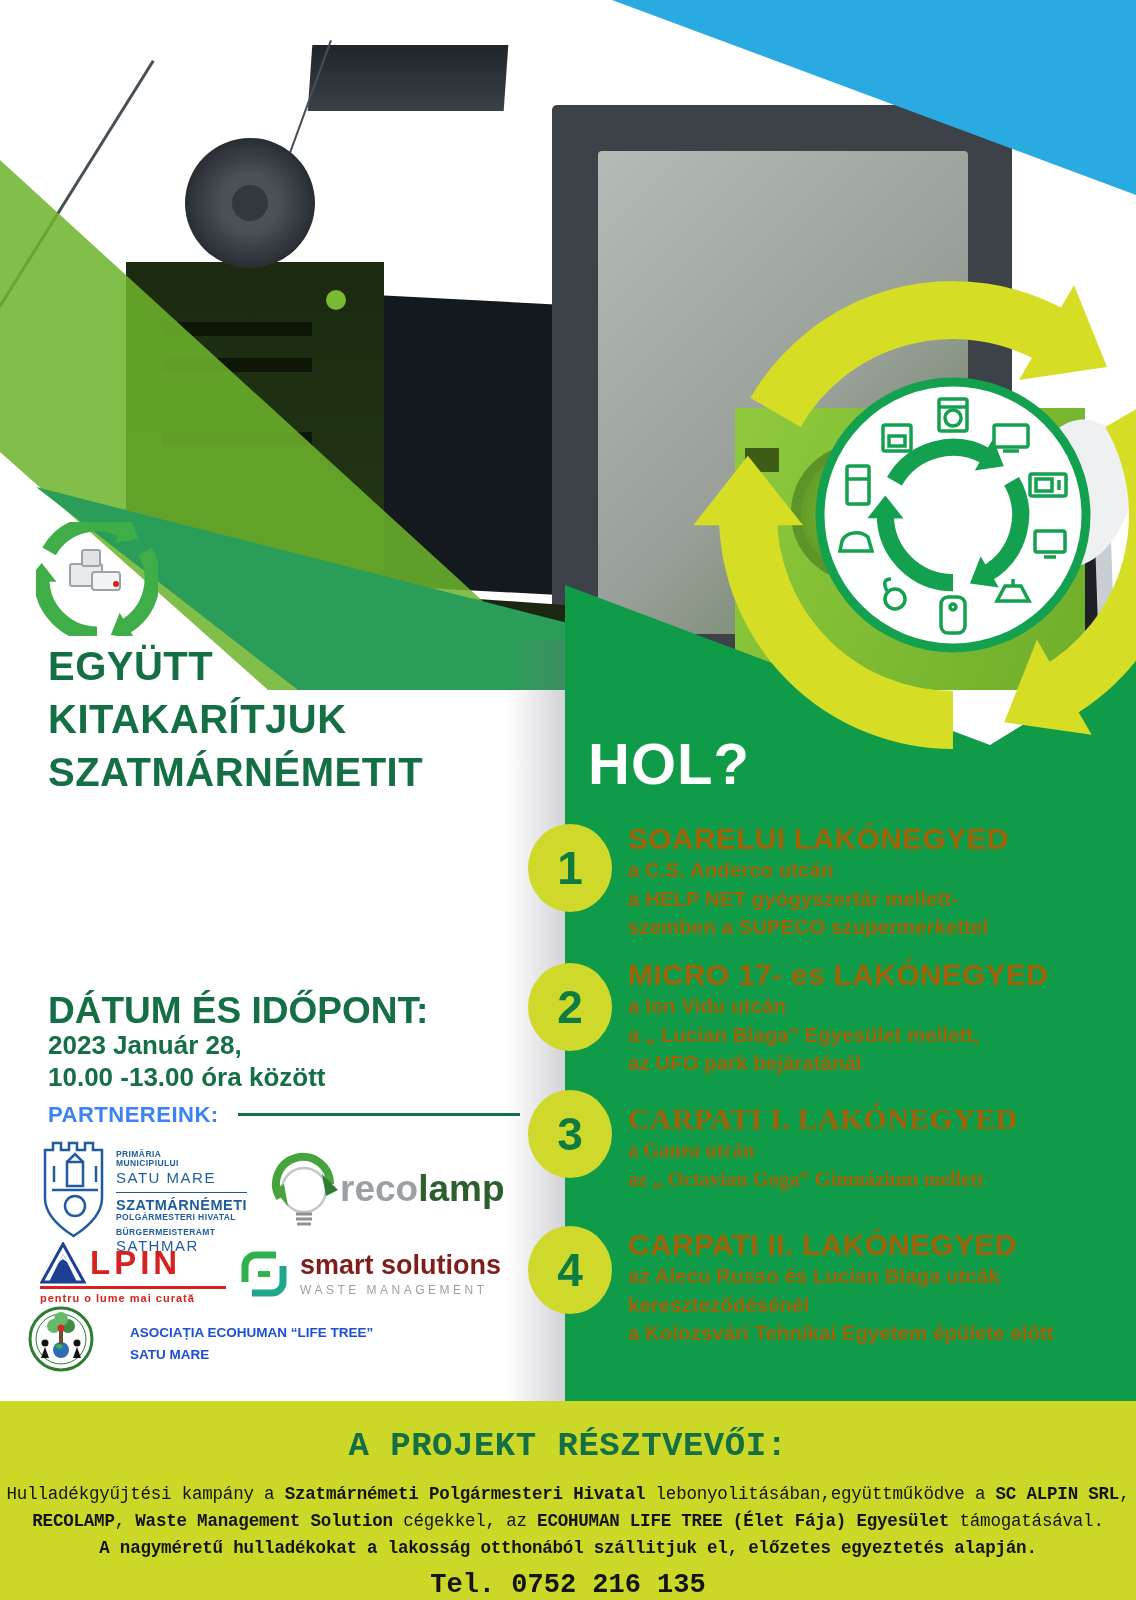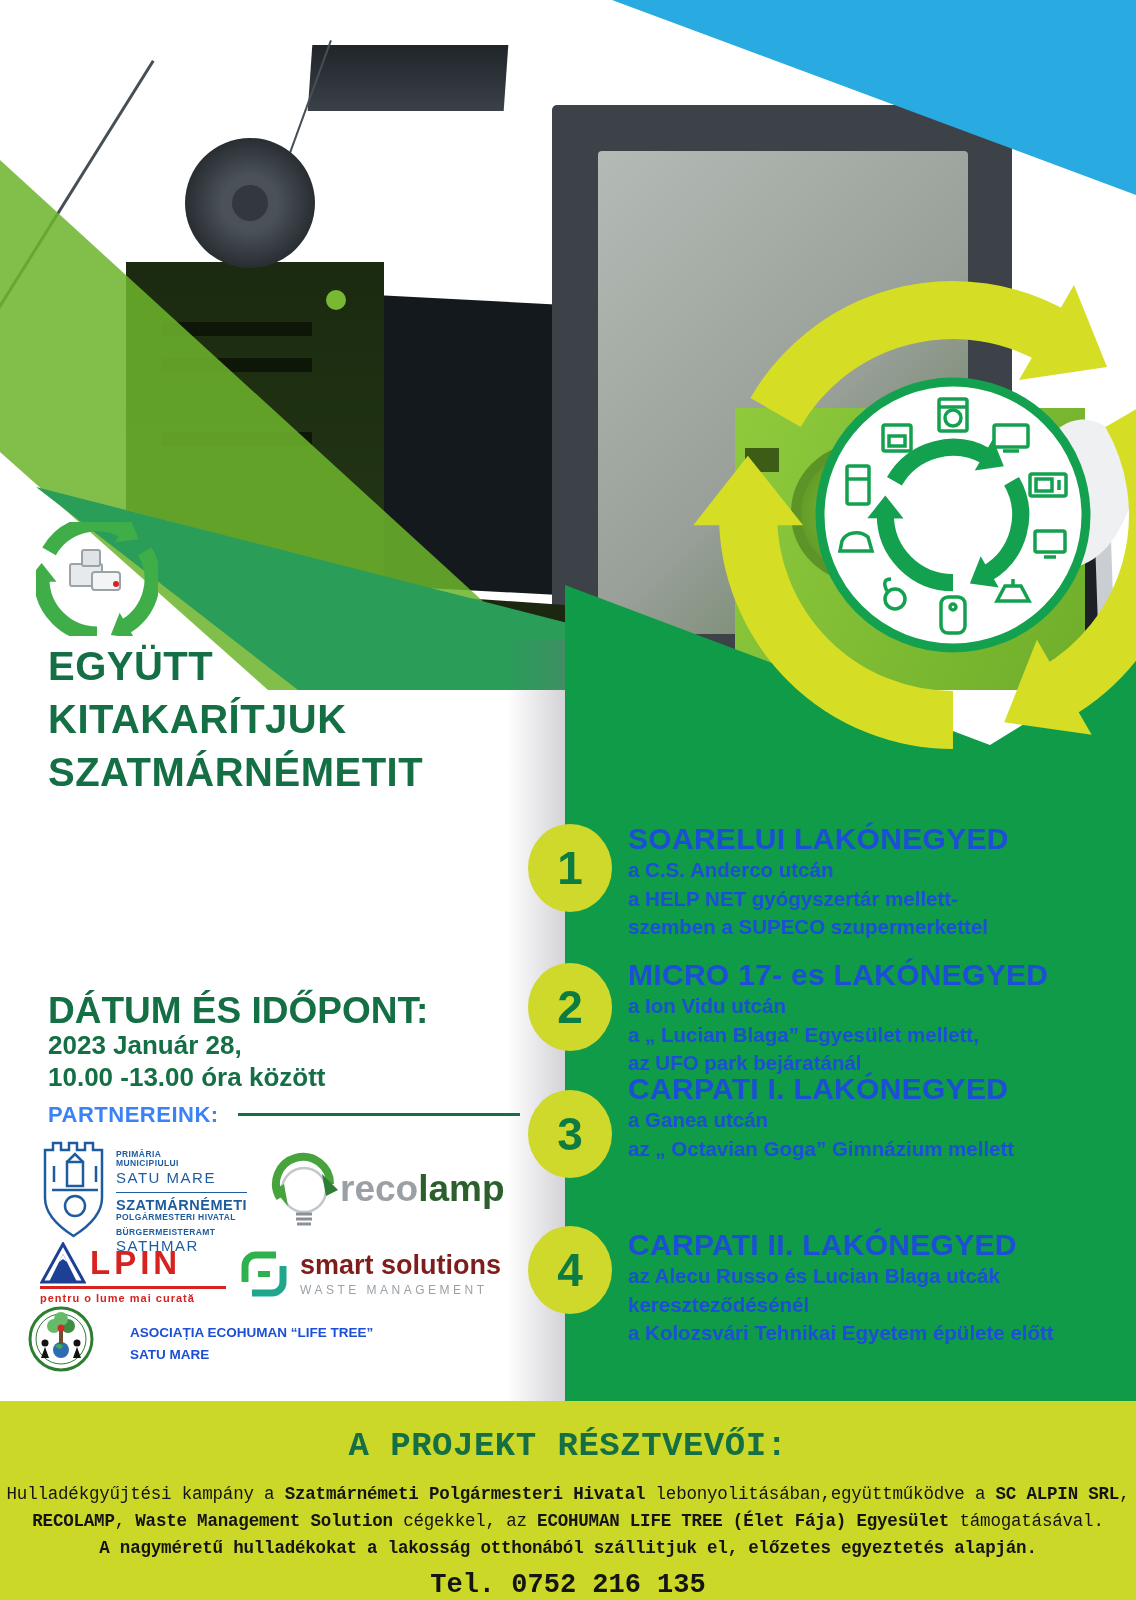--- a/index.html
+++ b/index.html
@@ -84,21 +84,21 @@
   .smart-sub{color:#9aa1a8;font-size:12px;letter-spacing:3.5px;margin-top:4px;}
 
   .eco{left:28px;top:1306px;width:66px;height:66px;}
   .eco-text{left:130px;top:1322px;color:#1d4ed8;font-size:13.5px;font-weight:800;line-height:22px;}
 
   
   .hol{left:588px;top:730px;color:#fff;font-size:58px;font-weight:800;letter-spacing:1px;}
   .num-circle{width:84px;height:88px;border-radius:50%;background:#cfd92b;z-index:5;
               display:flex;align-items:center;justify-content:center;
               color:#0d7c41;font-size:46px;font-weight:800;}
-  .loc{left:628px;width:505px;color:#1d4ed8;z-index:5;}
+  .loc{left:628px;width:505px;color:#a16207;z-index:5;}
   .loc .t{font-size:30px;font-weight:800;line-height:34px;letter-spacing:.3px;}
   .loc .l{font-size:20.5px;font-weight:700;line-height:28.5px;}
 
   
   .footer{left:0;top:1401px;width:1136px;height:215px;background:#ccd827;z-index:6;text-align:center;font-family:Liberation Mono, monospace;}
   .footer-h{margin-top:26px;color:#156f45;font-size:34px;font-weight:800;letter-spacing:.5px;}
   .footer-p{margin-top:16px;color:#141414;font-size:17.5px;line-height:27px;letter-spacing:-.2px;}
   .footer-p .b{font-weight:800;}
   .footer-l3{font-weight:800;}
   .footer-tel{margin-top:8px;color:#141414;font-size:27px;font-weight:800;}
@@ -332,20 +332,21 @@
       <path d="M13 52 l4 -11 l4 11 Z" fill="#111"></path>
       <circle cx="49" cy="37" r="3.5" fill="#111"></circle>
       <path d="M45 52 l4 -11 l4 11 Z" fill="#111"></path>
     </svg>
   </div>
   <div class="abs eco-text z5">
     <div>ASOCIAȚIA ECOHUMAN “LIFE TREE”</div>
     <div>SATU MARE</div>
   </div>
 
+  <div class="abs hol z5">HOL?</div>
 
   <div class="abs num-circle" style="left:528px;top:824px;">
       <span>1</span>
     </div>
   <div class="abs loc" style="top:822px;">
     <div class="t">SOARELUI LAKÓNEGYED</div>
     <div class="l">a C.S. Anderco utcán</div>
     <div class="l">a HELP NET gyógyszertár mellett-</div>
     <div class="l">szemben a SUPECO szupermerkettel</div>
   </div>
@@ -356,21 +357,21 @@
   <div class="abs loc" style="top:958px;">
     <div class="t">MICRO 17- es LAKÓNEGYED</div>
     <div class="l">a Ion Vidu utcán</div>
     <div class="l">a „ Lucian Blaga” Egyesület mellett,</div>
     <div class="l">az UFO park bejáratánál</div>
   </div>
 
   <div class="abs num-circle" style="left:528px;top:1090px;">
       <span>3</span>
     </div>
-  <div class="abs loc" style="top:1072px;">
+  <div class="abs loc" style="top:1102px;font-family:Liberation Serif, serif;">
     <div class="t">CARPATI I. LAKÓNEGYED</div>
     <div class="l">a Ganea utcán</div>
     <div class="l">az „ Octavian Goga” Gimnázium mellett</div>
   </div>
 
   <div class="abs num-circle" style="left:528px;top:1226px;">
       <span>4</span>
     </div>
   <div class="abs loc" style="top:1228px;">
     <div class="t">CARPATI II. LAKÓNEGYED</div>

